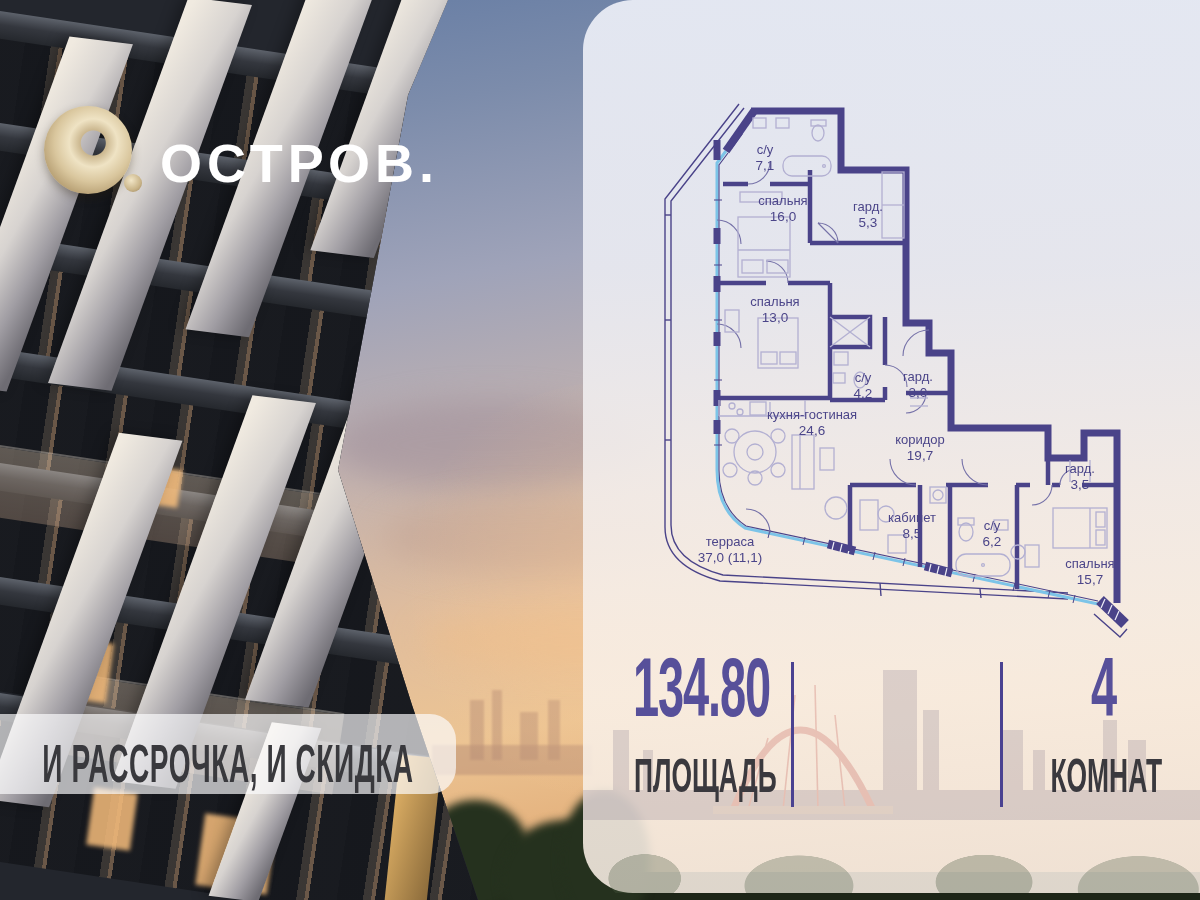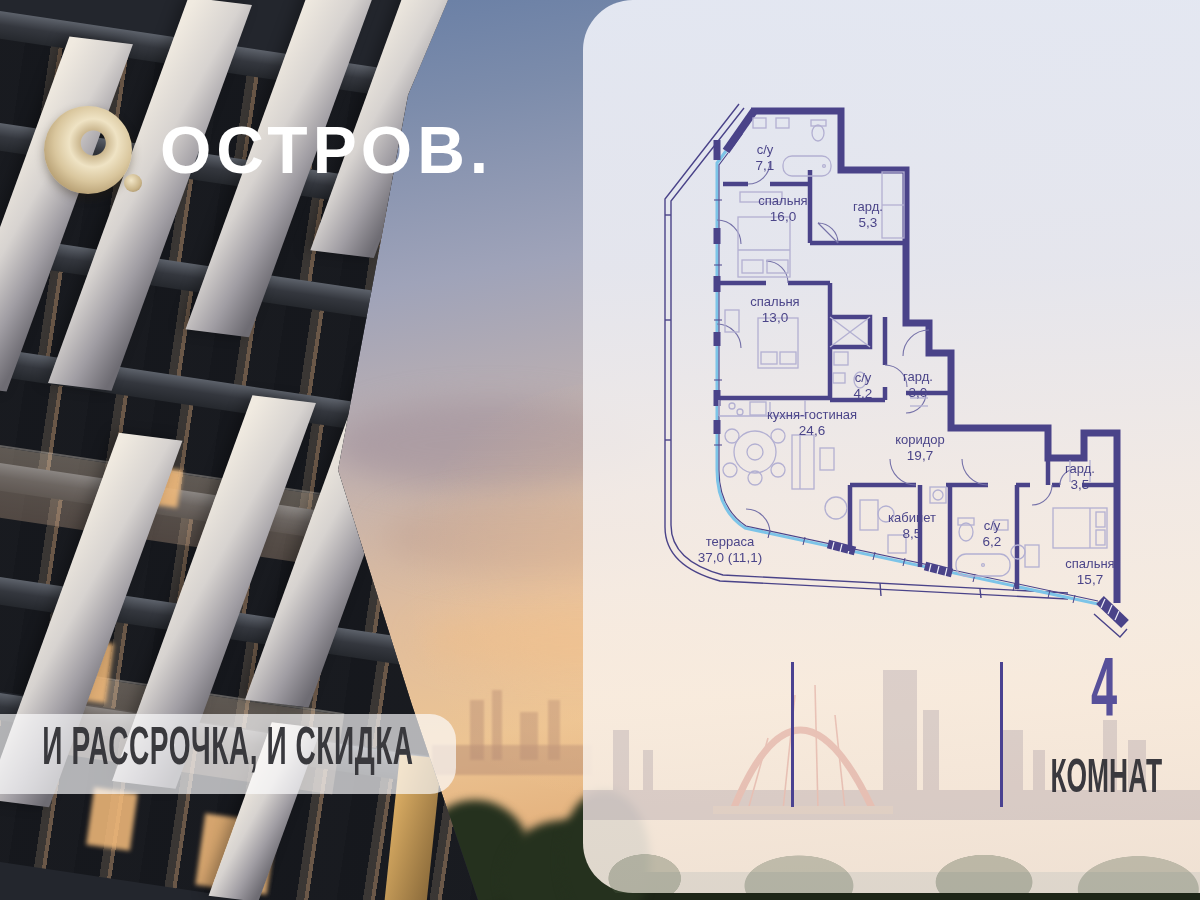--- a/index.html
+++ b/index.html
@@ -47,27 +47,27 @@
                radial-gradient(100px 55px at 90% 95%,#50604a 60%,transparent 61%);}
 
   
   .logo{position:absolute;left:44px;top:106px;}
   .logo-ring{position:absolute;left:0;top:0;width:88px;height:88px;border-radius:50%;
     background:radial-gradient(circle at 56% 42%,rgba(0,0,0,0) 0 12px,#cbb78f 13px,
                #efe3c4 34%,#d9c69d 55%,#ab9265 82%,#93794e 100%);
     box-shadow:0 4px 10px rgba(40,30,10,.35);}
   .logo-dot{position:absolute;left:80px;top:68px;width:18px;height:18px;border-radius:50%;
     background:radial-gradient(circle at 40% 35%,#f2e6c7,#c9b488 60%,#97805a 100%);}
-  .logo-text{position:absolute;left:116px;top:6px;color:#ffffff;font-size:66px;
+  .logo-text{position:absolute;left:116px;top:26px;color:#ffffff;font-size:54px;
     font-weight:600;letter-spacing:5px;white-space:nowrap;}
 
   
   .banner{position:absolute;left:0;top:714px;width:456px;height:80px;
     background:rgba(252,252,253,.68);border-radius:0 26px 26px 0;
-    display:flex;align-items:flex-start;justify-content:center;}
+    display:flex;align-items:flex-end;justify-content:center;}
   .banner-text{color:#39393d;font-size:54px;font-weight:700;white-space:nowrap;
     transform:scaleX(.52);letter-spacing:1px;}
 
   
   .plan{position:absolute;left:620px;top:80px;width:560px;height:580px;}
   .plan text{font-family:"Liberation Sans","DejaVu Sans",sans-serif;fill:#4b4589;}
   .rname{font-size:13px;}
   .rarea{font-size:13.5px;}
 
   
@@ -366,20 +366,24 @@
   <div class="logo">
     <div class="logo-ring"></div>
     <div class="logo-dot"></div>
     <div class="logo-text">ОСТРОВ.</div>
   </div>
 
   <div class="banner">
     <div class="banner-text">И РАССРОЧКА, И СКИДКА</div>
   </div>
 
+  <div class="stat" style="left:588px;width:204px">
+    <div class="stat-value">134.80</div>
+    <div class="stat-label">ПЛОЩАДЬ</div>
+  </div>
   <div class="vdiv" style="left:791px"></div>
   <div class="vdiv" style="left:1000px"></div>
   <div class="stat" style="left:1007px;width:193px">
     <div class="stat-value">4</div>
     <div class="stat-label">КОМНАТ</div>
   </div>
 
 </div>
 
 </body></html>

